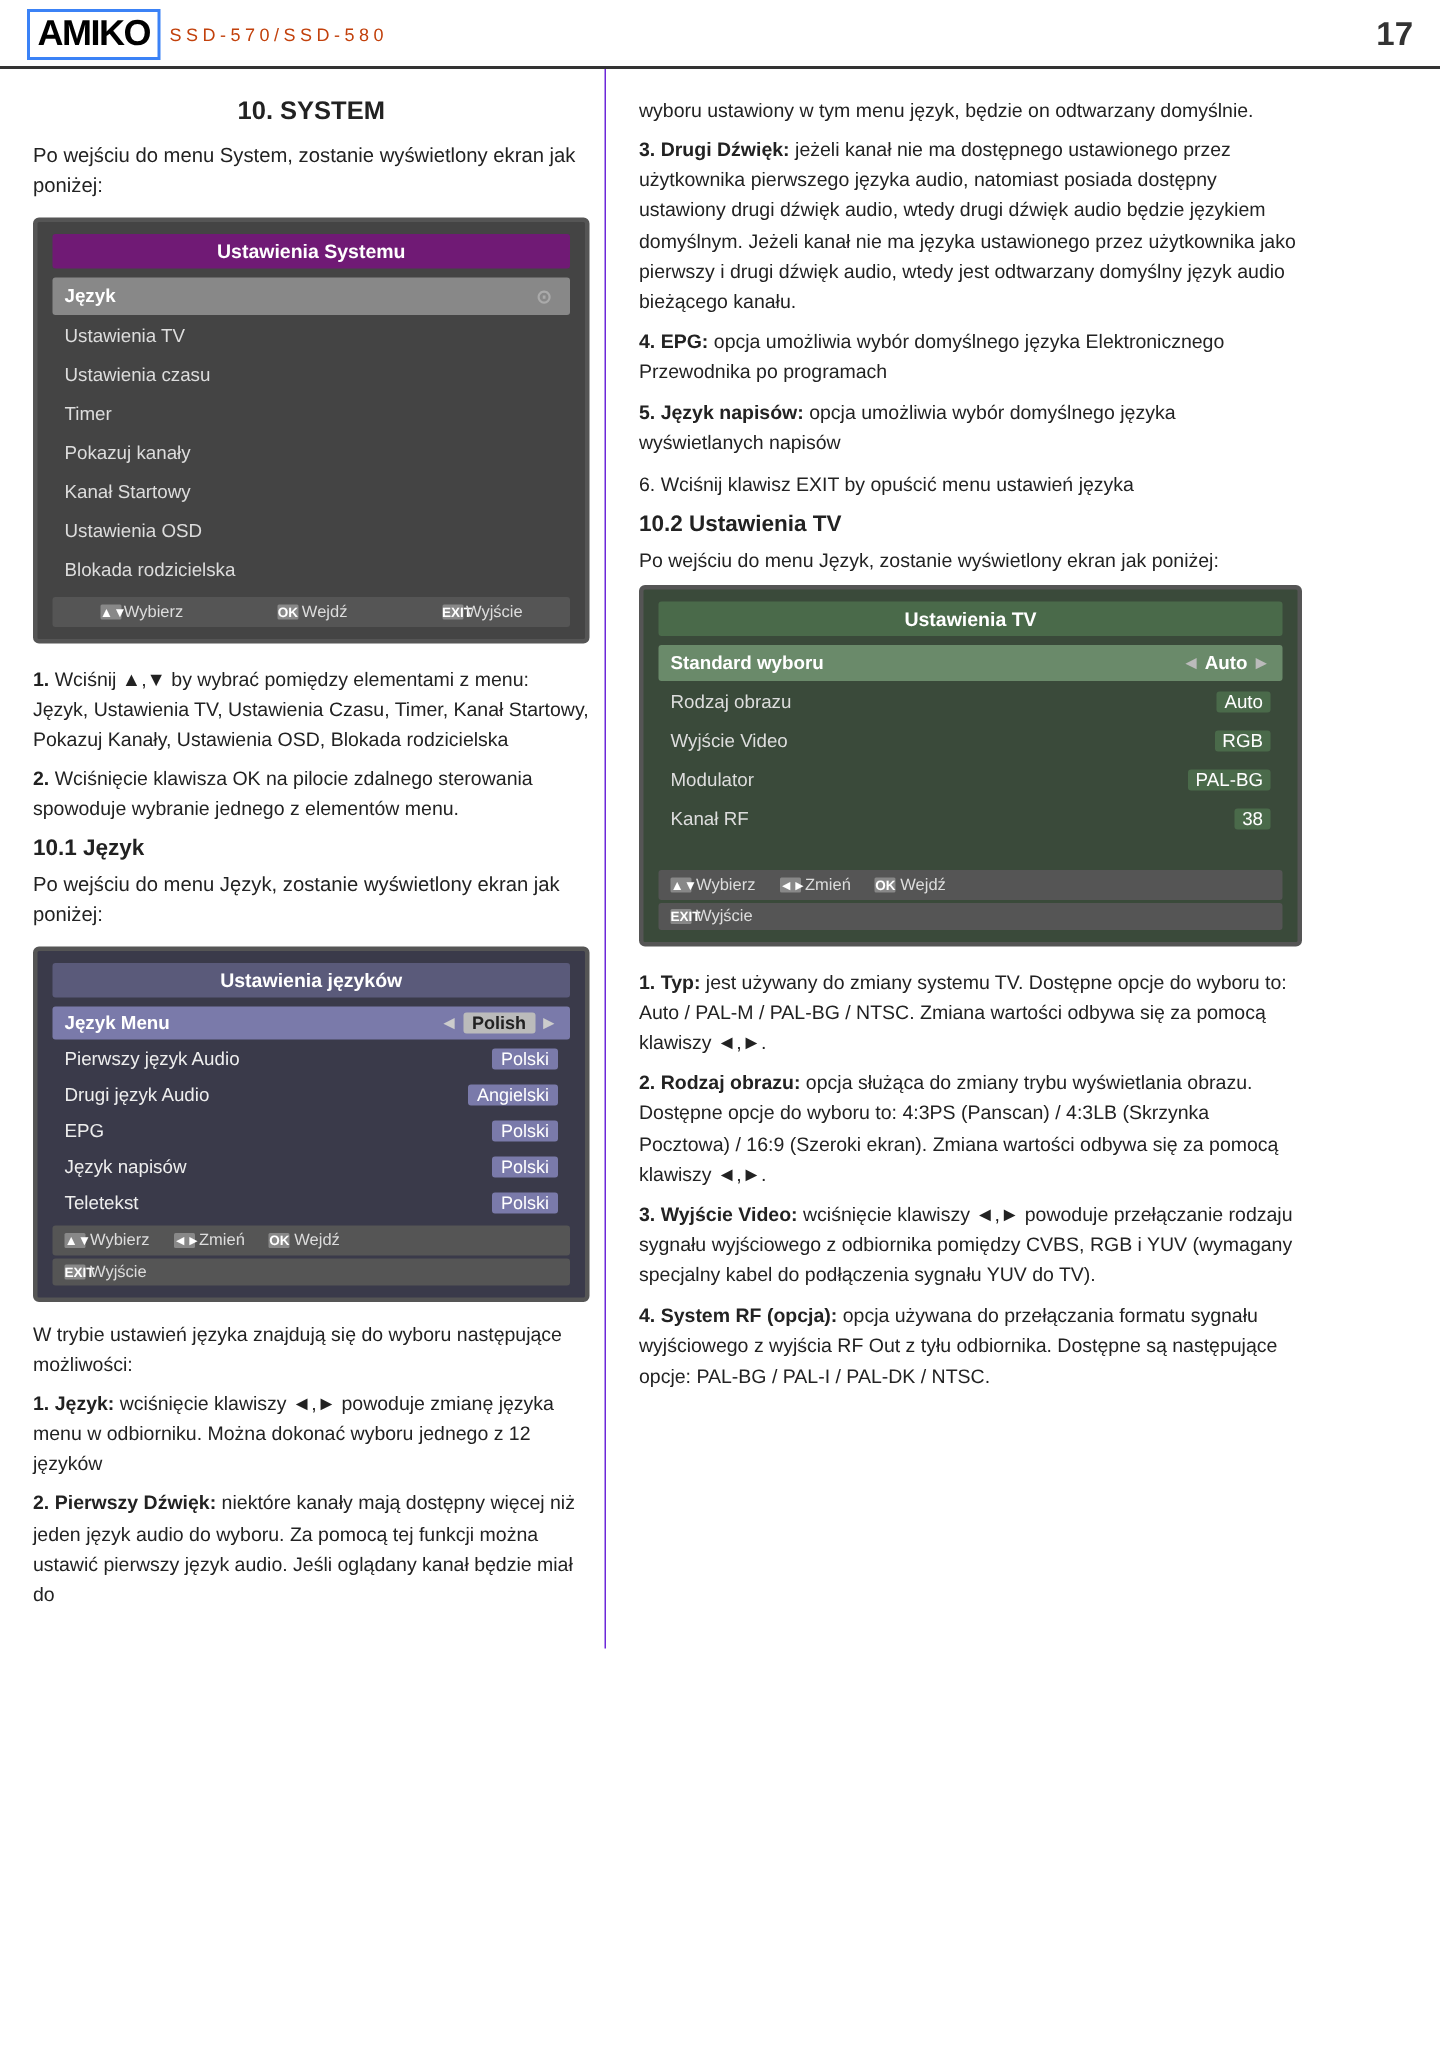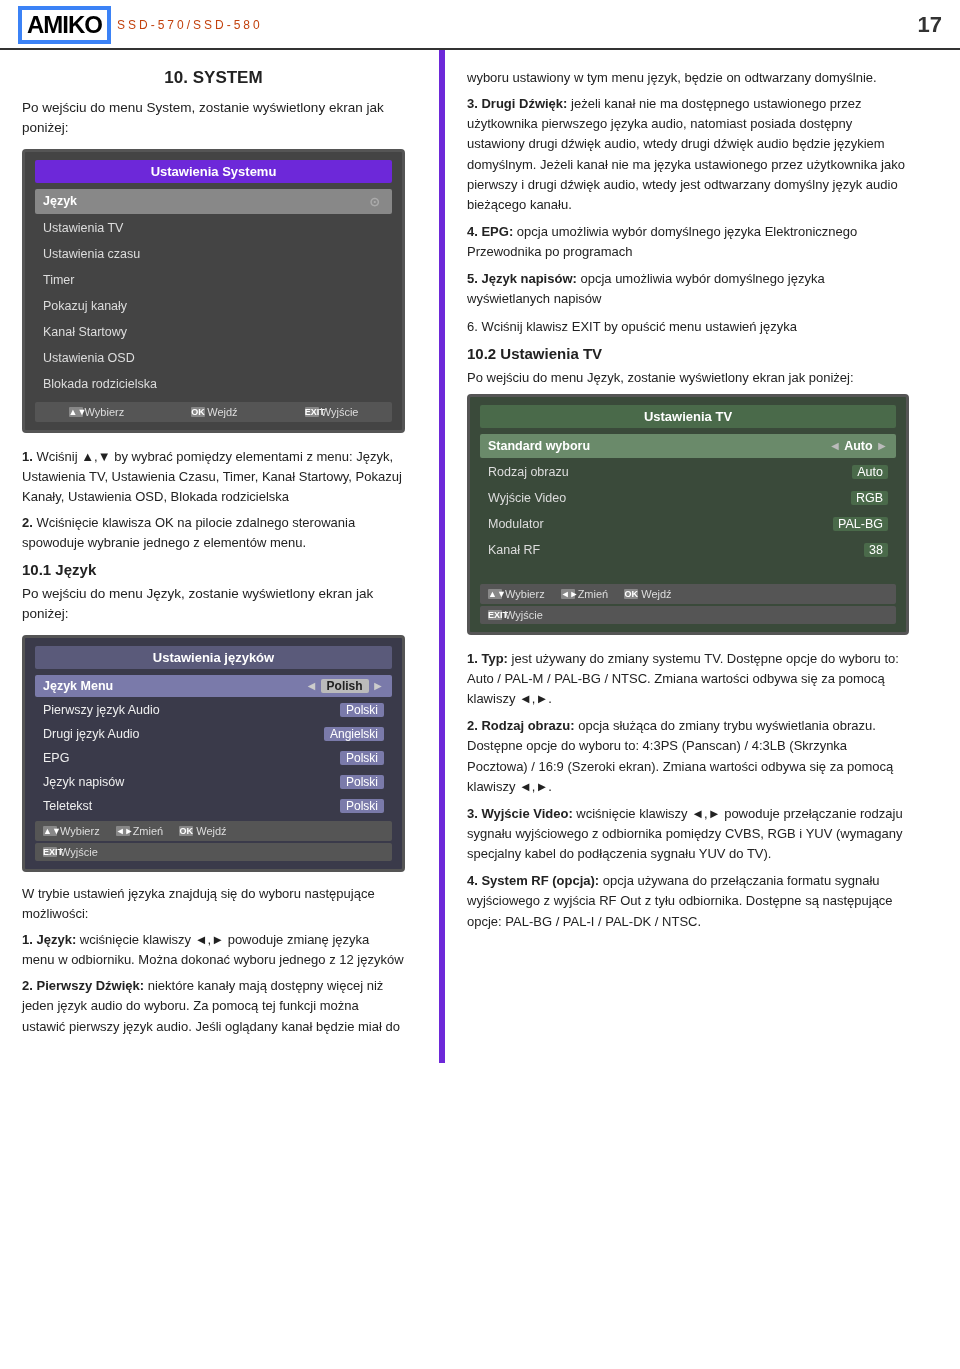--- a/index.html
+++ b/index.html
@@ -26,23 +26,23 @@
       font-weight: bold;
       color: #333;
     }
 
     
     .content {
       display: flex;
       padding: 0;
     }
     .col-left {
-      width: 445px;
-      padding: 18px 34px 18px 22px;
-      border-right: 6px solid #6d28d9;
+      width: 404px;
+      padding: 18px 10px 18px 22px;
+      border-right: 1px solid #6d28d9;
     }
     .col-right {
       width: 500px;
       padding: 18px 36px 18px 22px;
     }
 
     
     .section-title {
       text-align: center;
       font-size: 17px;
@@ -63,21 +63,21 @@
     .screen-mockup {
       background: #444;
       border: 3px solid #555;
       border-radius: 4px;
       padding: 8px 10px;
       margin-bottom: 14px;
       color: #eee;
     }
     .screen-title {
       text-align: center;
-      background: #6d28d9;
+      background: #701a75;
       color: #fff;
       font-size: 13px;
       font-weight: bold;
       padding: 4px 0;
       margin-bottom: 6px;
       border-radius: 2px;
     }
     .screen-menu-item {
       padding: 5px 8px;
       font-size: 12.5px;
@@ -225,21 +225,21 @@
       list-style: none;
       margin-bottom: 7px;
     }
 
     .amiko-logo {
       font-family: Arial Black, Arial, sans-serif;
       font-weight: 900;
       font-size: 24px;
       color: #000;
       letter-spacing: -1px;
-      border: 4px solid #3b82f6;
+      border: 2px solid #3b82f6;
       padding: 1px 5px;
       display: inline-block;
     }
     .amiko-logo-text {
       font-size: 12px;
       font-weight: normal;
       letter-spacing: 3px;
       color: #c2410c;
       margin-left: 6px;
       vertical-align: middle;

